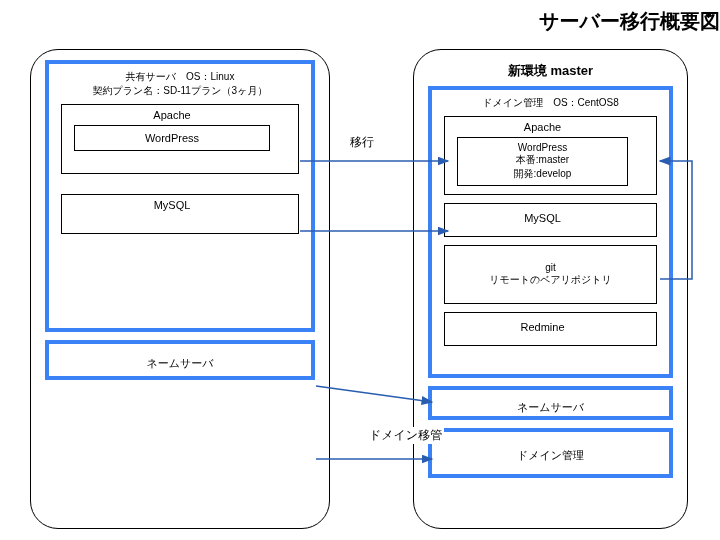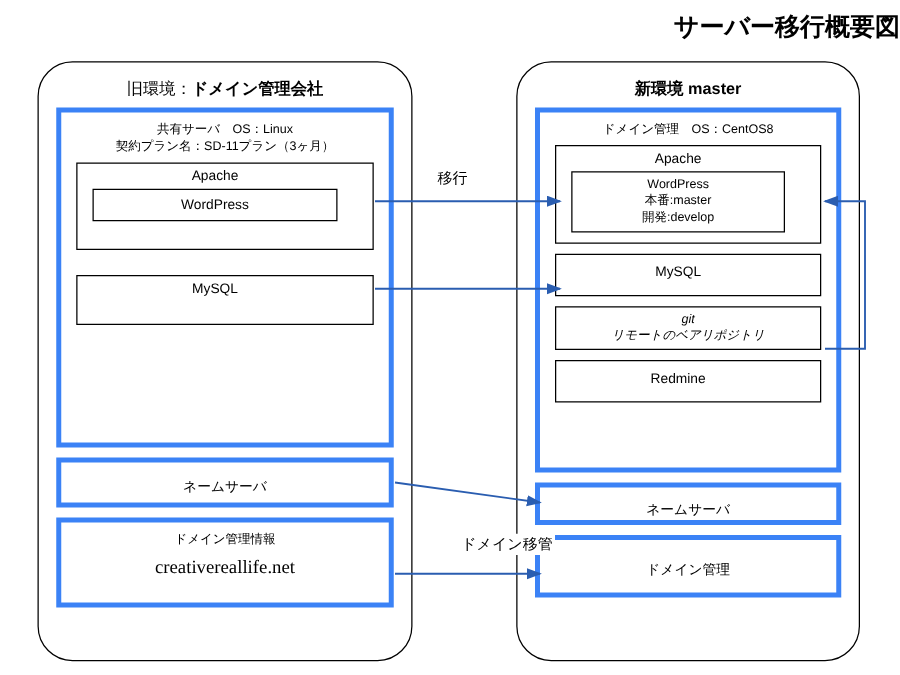--- a/index.html
+++ b/index.html
@@ -81,23 +81,20 @@
   .h34 { height: 34px; }
 </style>
 </head>
 <body>
 
 <div class="title">サーバー移行概要図</div>
 
 <div class="stage">
 
   <div class="env old">
-    <div class="env-title">
-      <span style="font-weight:normal;">旧環境：</span><span>ドメイン管理会社</span>
-    </div>
 
     <div class="server-box" style="height:272px;">
       <div class="center small">共有サーバ　OS：Linux</div>
       <div class="center small">契約プラン名：SD-11プラン（3ヶ月）</div>
 
       <div class="sub-box h70">
         <div>Apache</div>
         <div class="inner-box">
           <div>WordPress</div>
         </div>
@@ -105,24 +102,20 @@
 
       <div class="sub-box h40" style="margin-top:20px;">
         <div>MySQL</div>
       </div>
     </div>
 
     <div class="server-box h40 center">
       <div style="margin-top:6px;">ネームサーバ</div>
     </div>
 
-    <div class="server-box" style="height:72px;">
-      <div class="center small">ドメイン管理情報</div>
-      <div class="domain-text">creativereallife.net</div>
-    </div>
   </div>
 
   <div class="env new">
     <div class="env-title">新環境 master</div>
 
     <div class="server-box" style="height:292px;">
       <div class="center small">ドメイン管理　OS：CentOS8</div>
 
       <div class="sub-box" style="padding-bottom:4px;">
         <div>Apache</div>
@@ -130,21 +123,21 @@
           <div>WordPress</div>
           <div>本番:master</div>
           <div>開発:develop</div>
         </div>
       </div>
 
       <div class="sub-box h34" style="margin-top:8px;">
         <div style="margin-top:4px;">MySQL</div>
       </div>
 
-      <div class="sub-box" style="margin-top:8px;padding:4px;font-style:italic;">
+      <div class="sub-box" style="margin-top:8px;padding:16px;">
         <div class="small">git</div>
         <div class="small">リモートのベアリポジトリ</div>
       </div>
 
       <div class="sub-box h34" style="margin-top:8px;">
         <div style="margin-top:4px;">Redmine</div>
       </div>
     </div>
 
     <div class="server-box h34 center">

